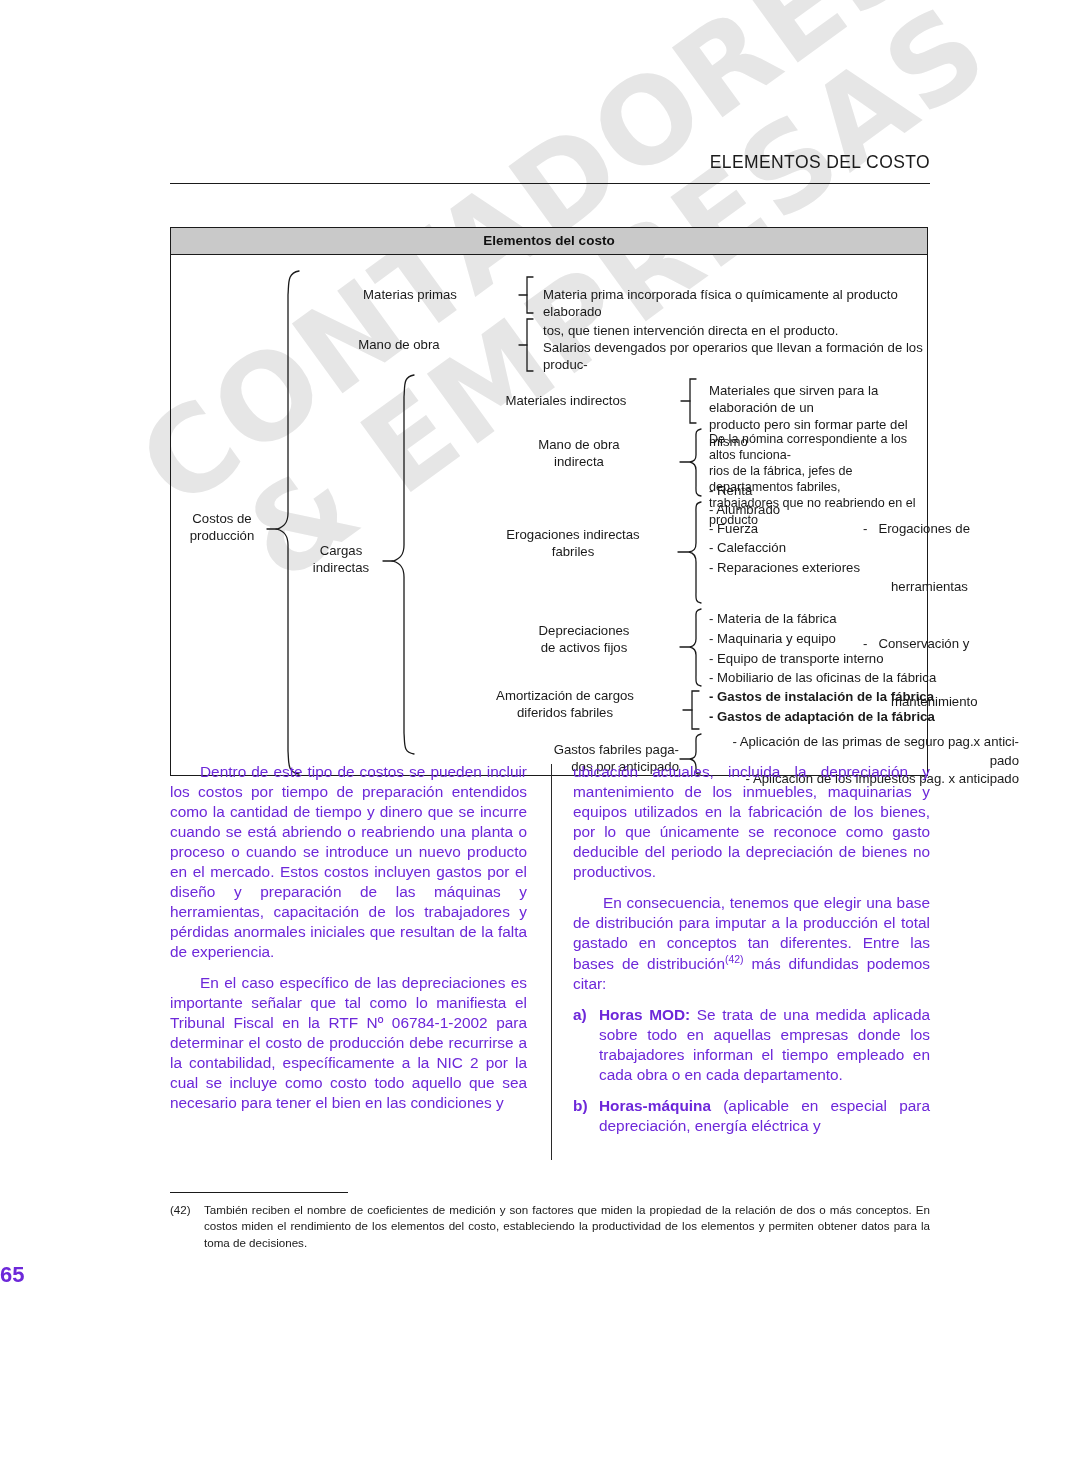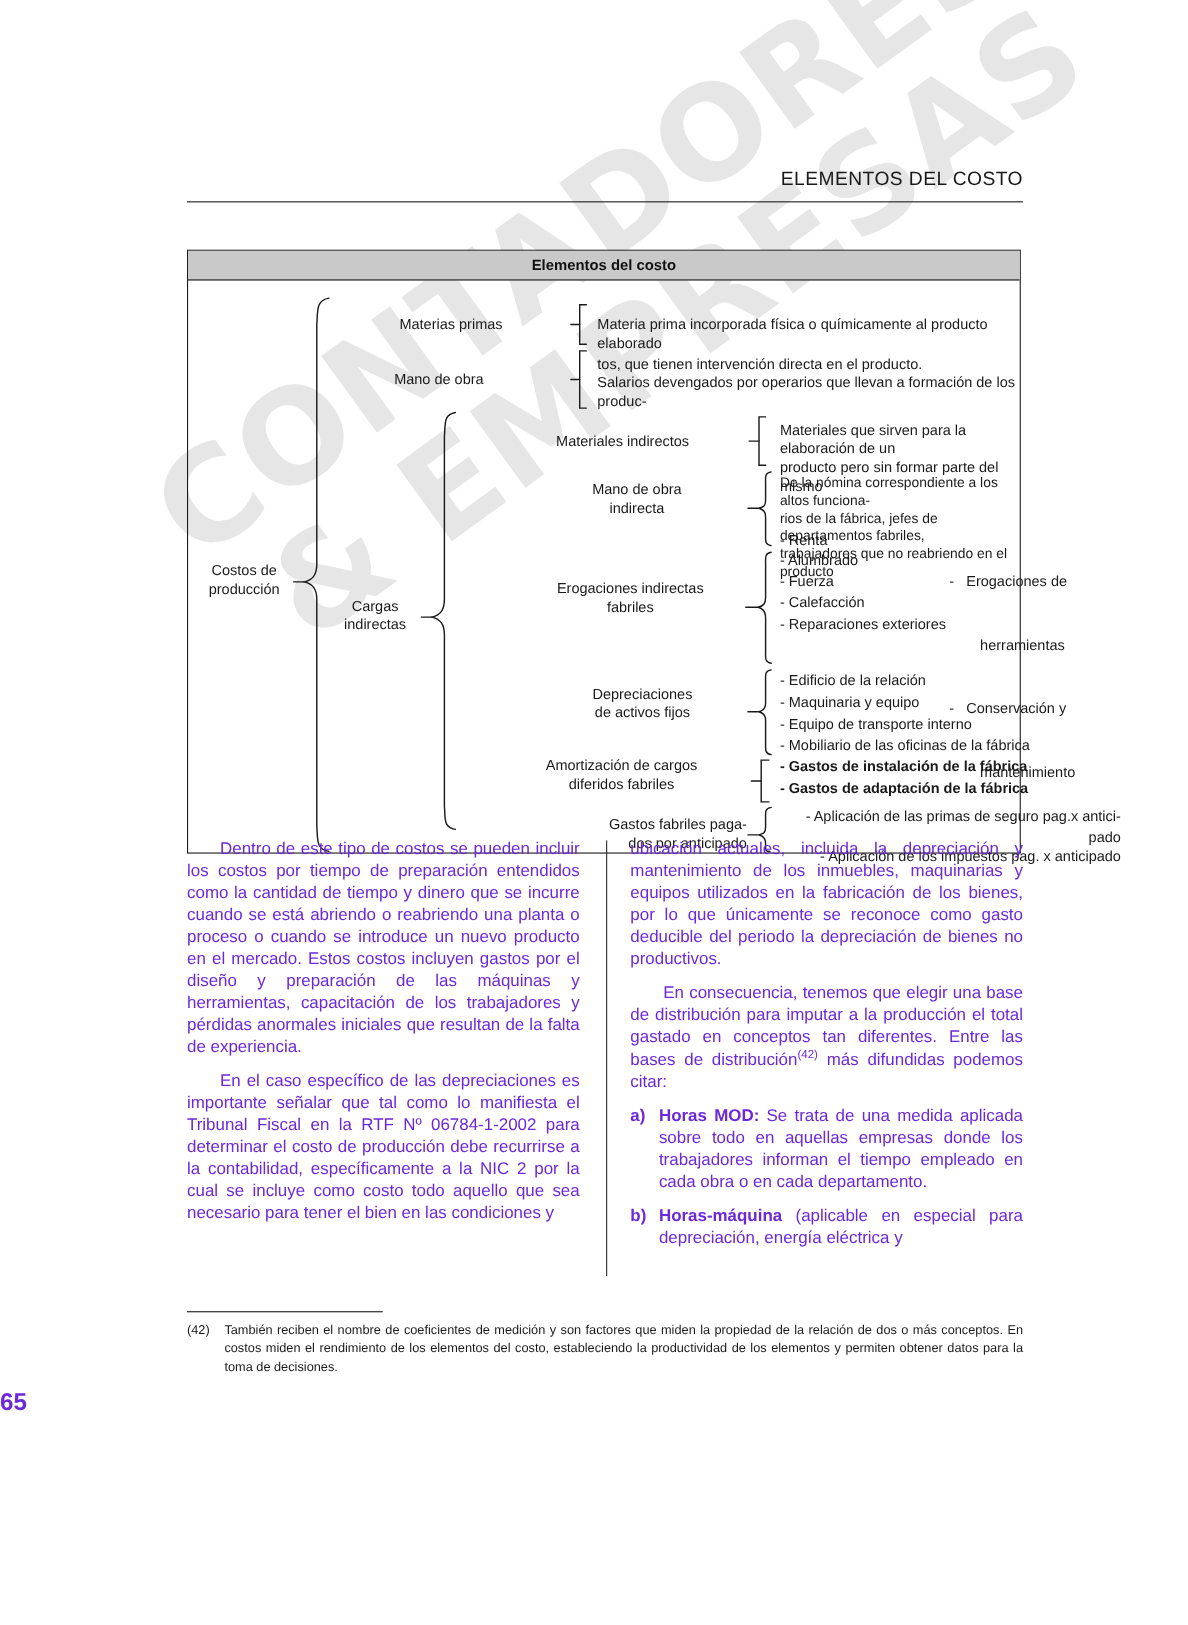--- a/index.html
+++ b/index.html
@@ -302,21 +302,21 @@
         <div style="padding-left:28px;">herramientas</div>
         <div>-   Conservación y</div>
         <div style="padding-left:28px;">mantenimiento</div>
       </div>
 
       <div class="dtext center" style="left:318px; top:368px; width:190px;">
         <div>Depreciaciones</div>
         <div>de activos fijos</div>
       </div>
       <div class="dtext" style="left:538px; top:354px; width:300px; line-height:1.50;">
-        <div>- Edificio de la relación</div>
+        <div>- Materia de la fábrica</div>
         <div>- Maquinaria y equipo</div>
         <div>- Equipo de transporte interno</div>
         <div>- Mobiliario de las oficinas de la fábrica</div>
       </div>
 
       <div class="dtext center" style="left:280px; top:433px; width:228px;">
         <div>Amortización de cargos</div>
         <div>diferidos fabriles</div>
       </div>
       <div class="dtext" style="left:538px; top:432px; width:300px; line-height:1.52;font-weight:bold;">

